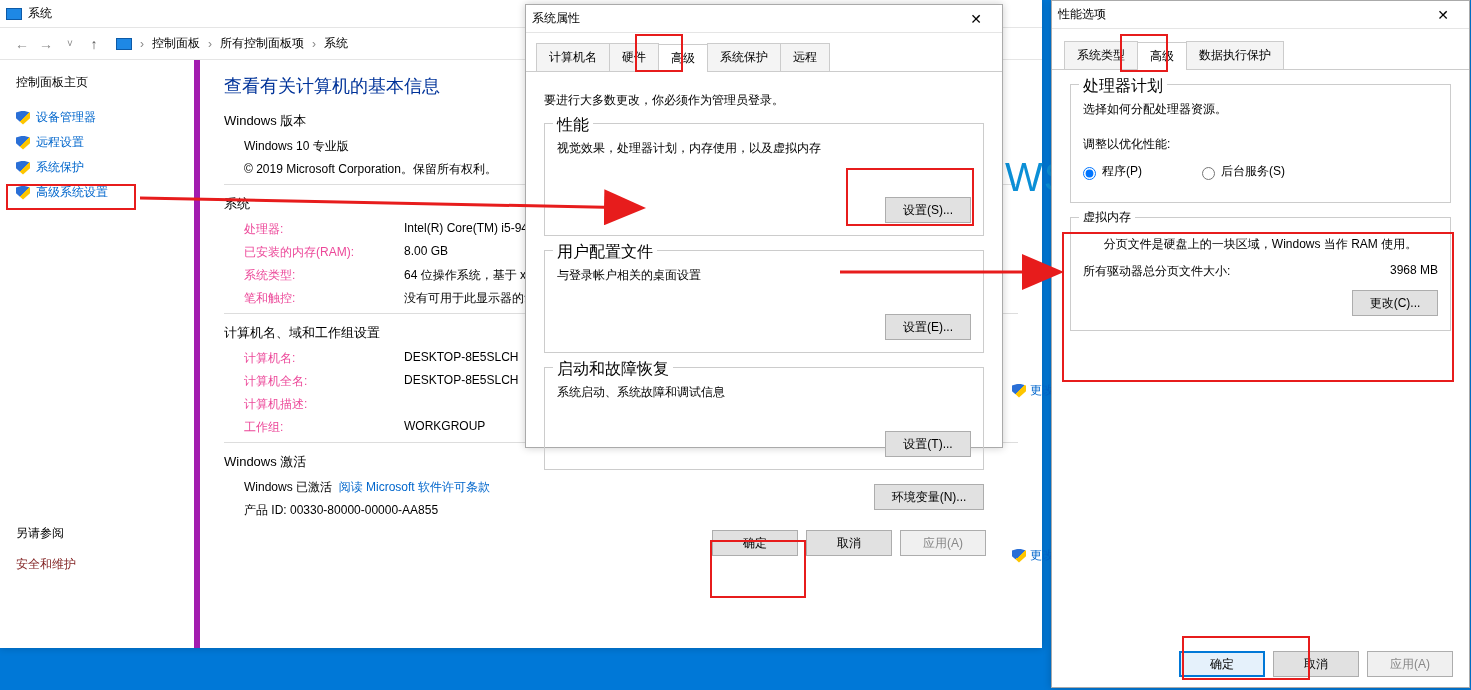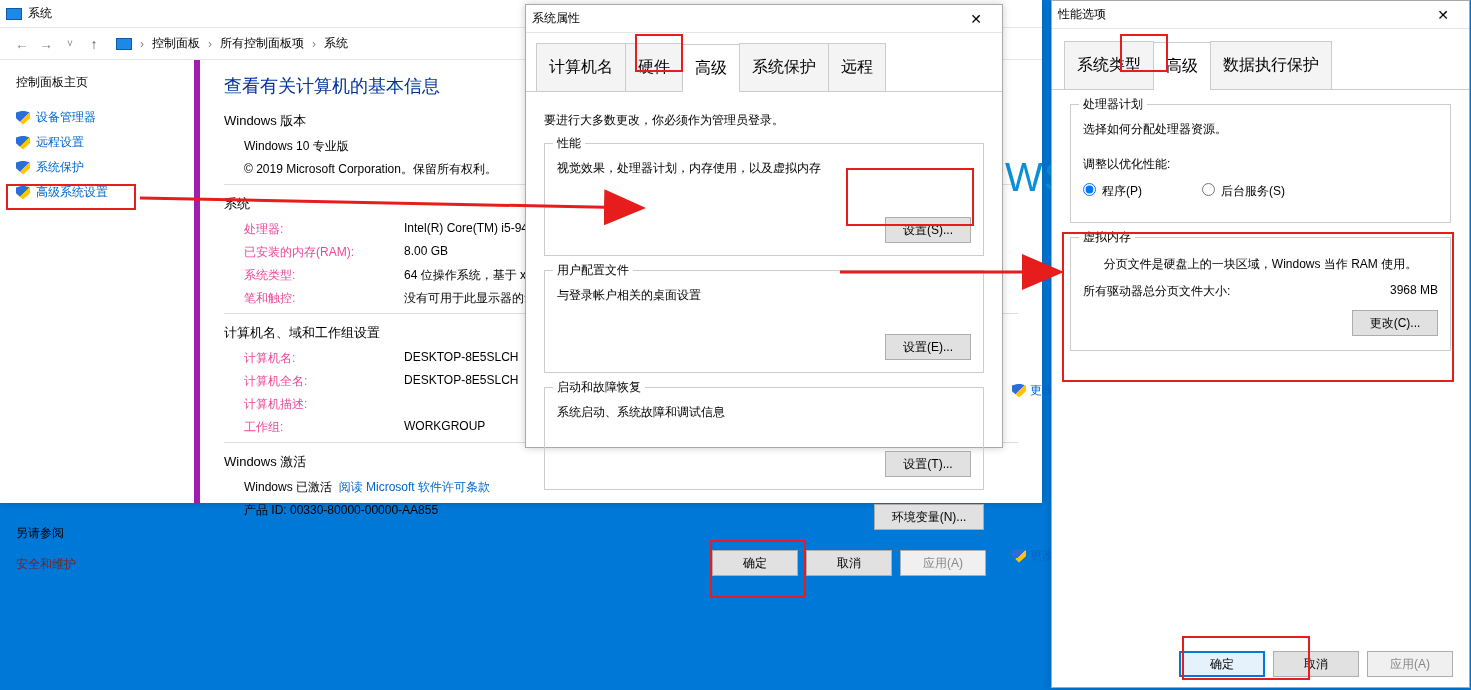--- a/index.html
+++ b/index.html
@@ -28,21 +28,21 @@
     background: #fff;
     border-bottom: 1px solid #e5e5e5;
     font-size: 12px;
   }
   .titlebar .spacer { flex: 1; }
   .close-x {
     width: 40px; height: 20px; text-align: center; line-height: 20px;
     font-size: 14px; cursor: pointer;
   }
   
-  .win1 { left: 0; top: 0; width: 1042px; height: 503px; background: #fff; border: none;}
+  .win1 { left: 0; top: 0; width: 1042px; height: 648px; background: #fff; border: none;}
   .win1 .titlebar { height: 28px; }
   .win1 .navrow {
     height: 32px; display: flex; align-items: center; padding: 0 10px;
     border-bottom: 1px solid #e5e5e5;
   }
   .nav-arrow {
     width: 24px; height: 24px; display: flex; align-items:center; justify-content:center;
     color: #888; font-size: 14px;
   }
   .nav-up { color: #555; }
@@ -90,49 +90,49 @@
   .redbox { position:absolute; border:2px solid #e71c1c; pointer-events:none; }
   .arrow-layer { position:absolute; inset:0; pointer-events:none; }
 
   
   .win2 { left: 525px; top: 4px; width: 478px; height: 444px; background:#fff;}
   .win2 .tabs {
     display:flex; padding: 10px 10px 0 10px; gap:0;
     border-bottom:1px solid #ccc; background:#fff;
   }
   .tab {
-    padding: 13px 12px; border:1px solid #ccc; border-bottom:none;
-    background:#f4f4f4; font-size:16px; margin-right:-1px; cursor:pointer;
+    padding: 5px 12px; border:1px solid #ccc; border-bottom:none;
+    background:#f4f4f4; font-size:12px; margin-right:-1px; cursor:pointer;
   }
   .tab.active { background:#fff; position:relative; top:1px;}
   .win2-body { padding: 14px 18px; font-size:12px; }
   .fieldset {
     border:1px solid #ccc; padding: 10px 12px 12px 12px; margin-bottom:14px;
     position:relative;
   }
   .fieldset .legend {
-    position:absolute; top:-9px; left:8px; background:#fff; padding:0 4px; font-size:12px;
+    position:absolute; top:-9px; left:8px; background:#fff; padding:0 4px; font-size:16px;
   }
   .field-desc { margin: 6px 0 12px 0; }
   .btn {
     min-width:86px; height:26px; padding:0 10px;
     background:#e1e1e1; border:1px solid #adadad; cursor:pointer;
     font-size:12px; font-family:inherit;
   }
   .btn:disabled { color:#888; background:#f0f0f0;}
   .btn-primary { border:2px solid #0078d7; background:#e5f1fb; }
   .btn-row { display:flex; justify-content:flex-end; gap:8px; }
   .win2-footer { display:flex; justify-content:flex-end; gap:8px; padding: 6px 16px 14px 16px;}
 
   
   .win3 { left:1051px; top:0; width:419px; height:688px; background:#fff;}
   .win3 .tabs { display:flex; padding: 12px 12px 0 12px; border-bottom:1px solid #ccc;}
   .win3-body { padding: 14px 18px; font-size:12px;}
   .radio-row { display:flex; gap:60px; margin:10px 0;}
-  .radio { display:flex; align-items:flex-start; gap:6px;}
+  .radio { display:flex; align-items:flex-end; gap:6px;}
   .radio input { margin:0;}
   .virtual-mem { border:1px solid #ccc; padding: 10px 12px 14px 12px; margin-top:10px; position:relative;}
   .virtual-mem .legend { position:absolute; top:-9px; left:8px; background:#fff; padding:0 4px;}
   .mem-row { display:flex; justify-content:space-between; margin:10px 0;}
   .mon-icon { width:16px; height:12px; background:#1e88e5; border:1px solid #0d5aa7; display:inline-block; margin-right:6px; vertical-align:middle;}
 </style>
 </head>
 <body>
 
 <div class="window win1">

